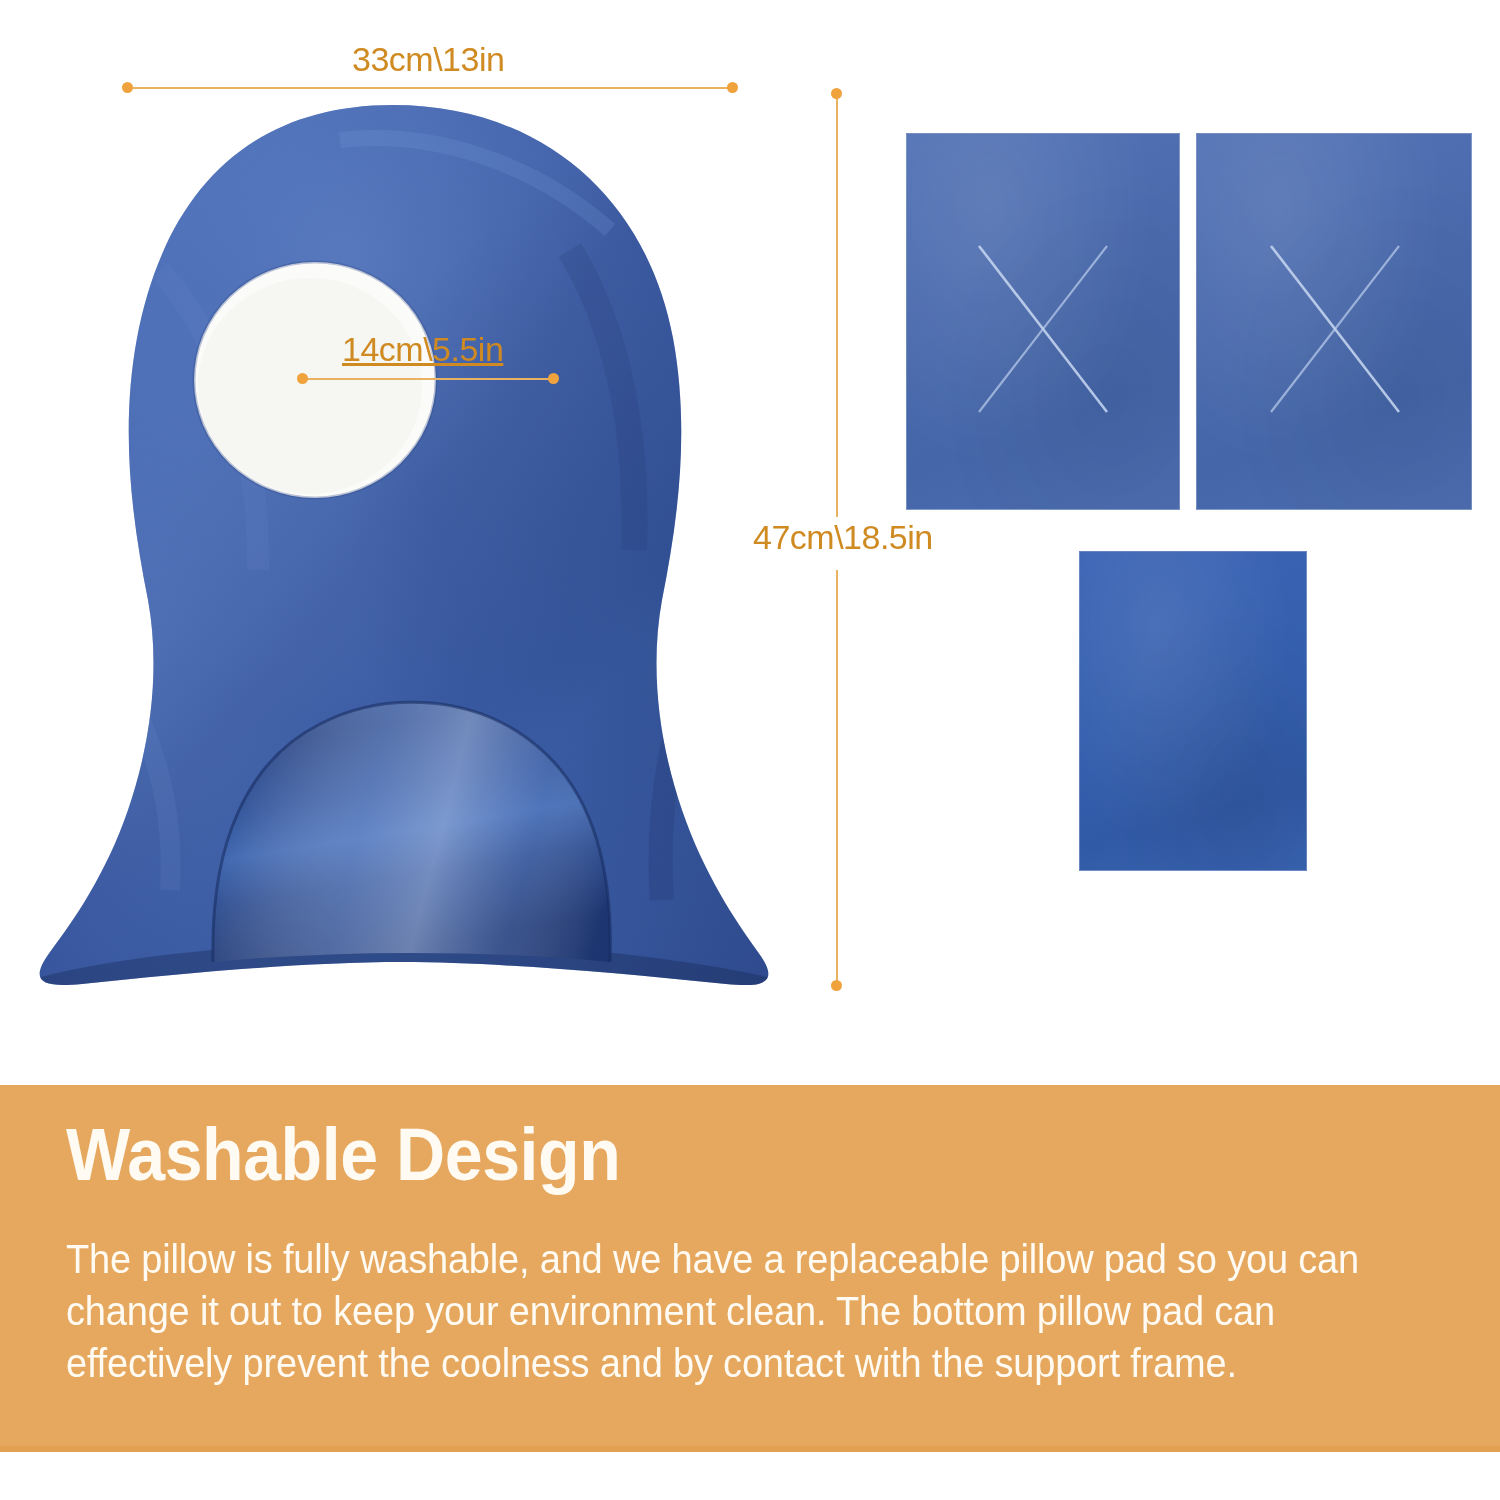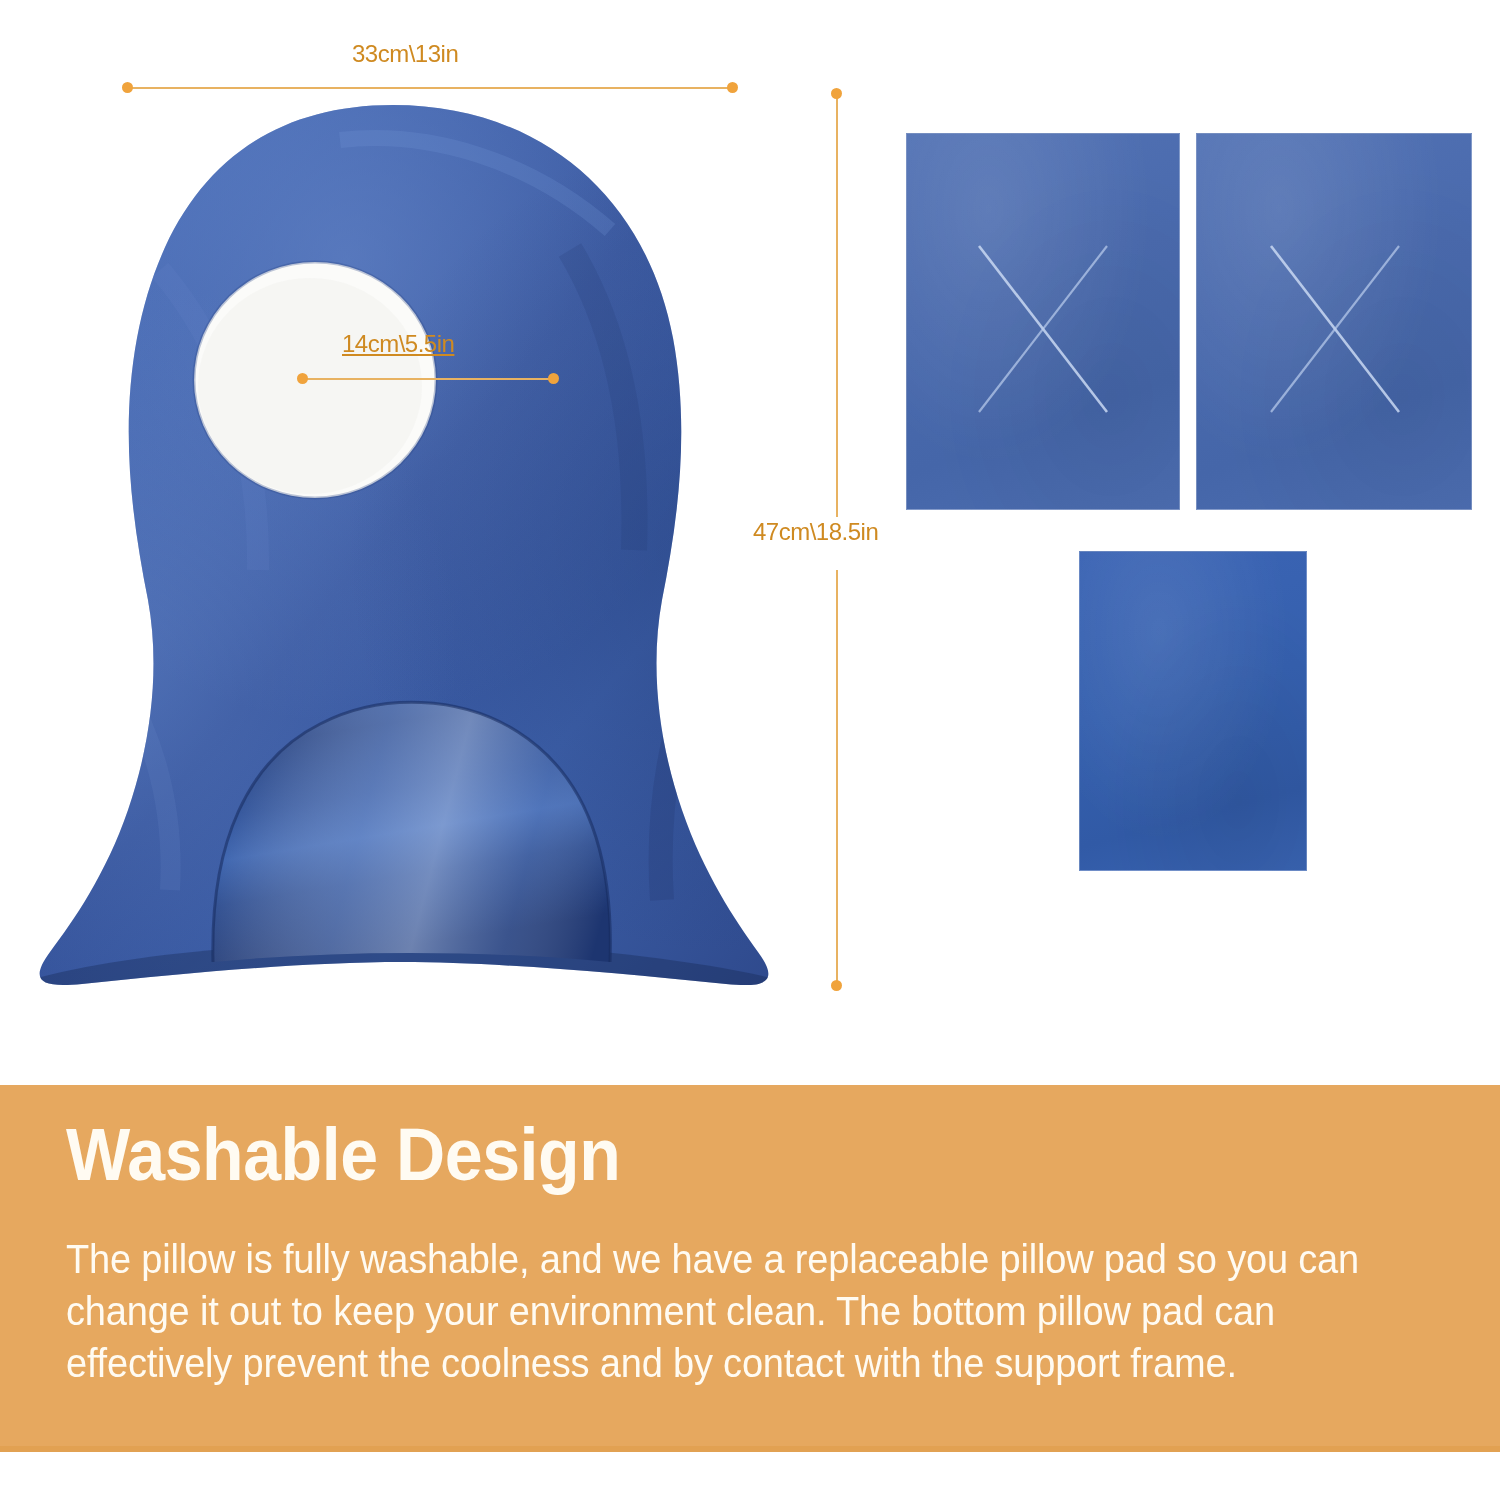--- a/index.html
+++ b/index.html
@@ -47,21 +47,21 @@
   }
   .dim-dot {
     position: absolute;
     width: 11px; height: 11px;
     border-radius: 50%;
     background: #f0a33c;
   }
   .dim-label {
     position: absolute;
     color: #cf8a21;
-    font-size: 24px;
+    font-size: 34px;
     font-weight: 500;
     letter-spacing: -0.5px;
     white-space: nowrap;
     font-family: "Liberation Sans", sans-serif;
   }
 
   
   .swatch {
     position: absolute;
     border: 1px solid rgba(255,255,255,0.25);

